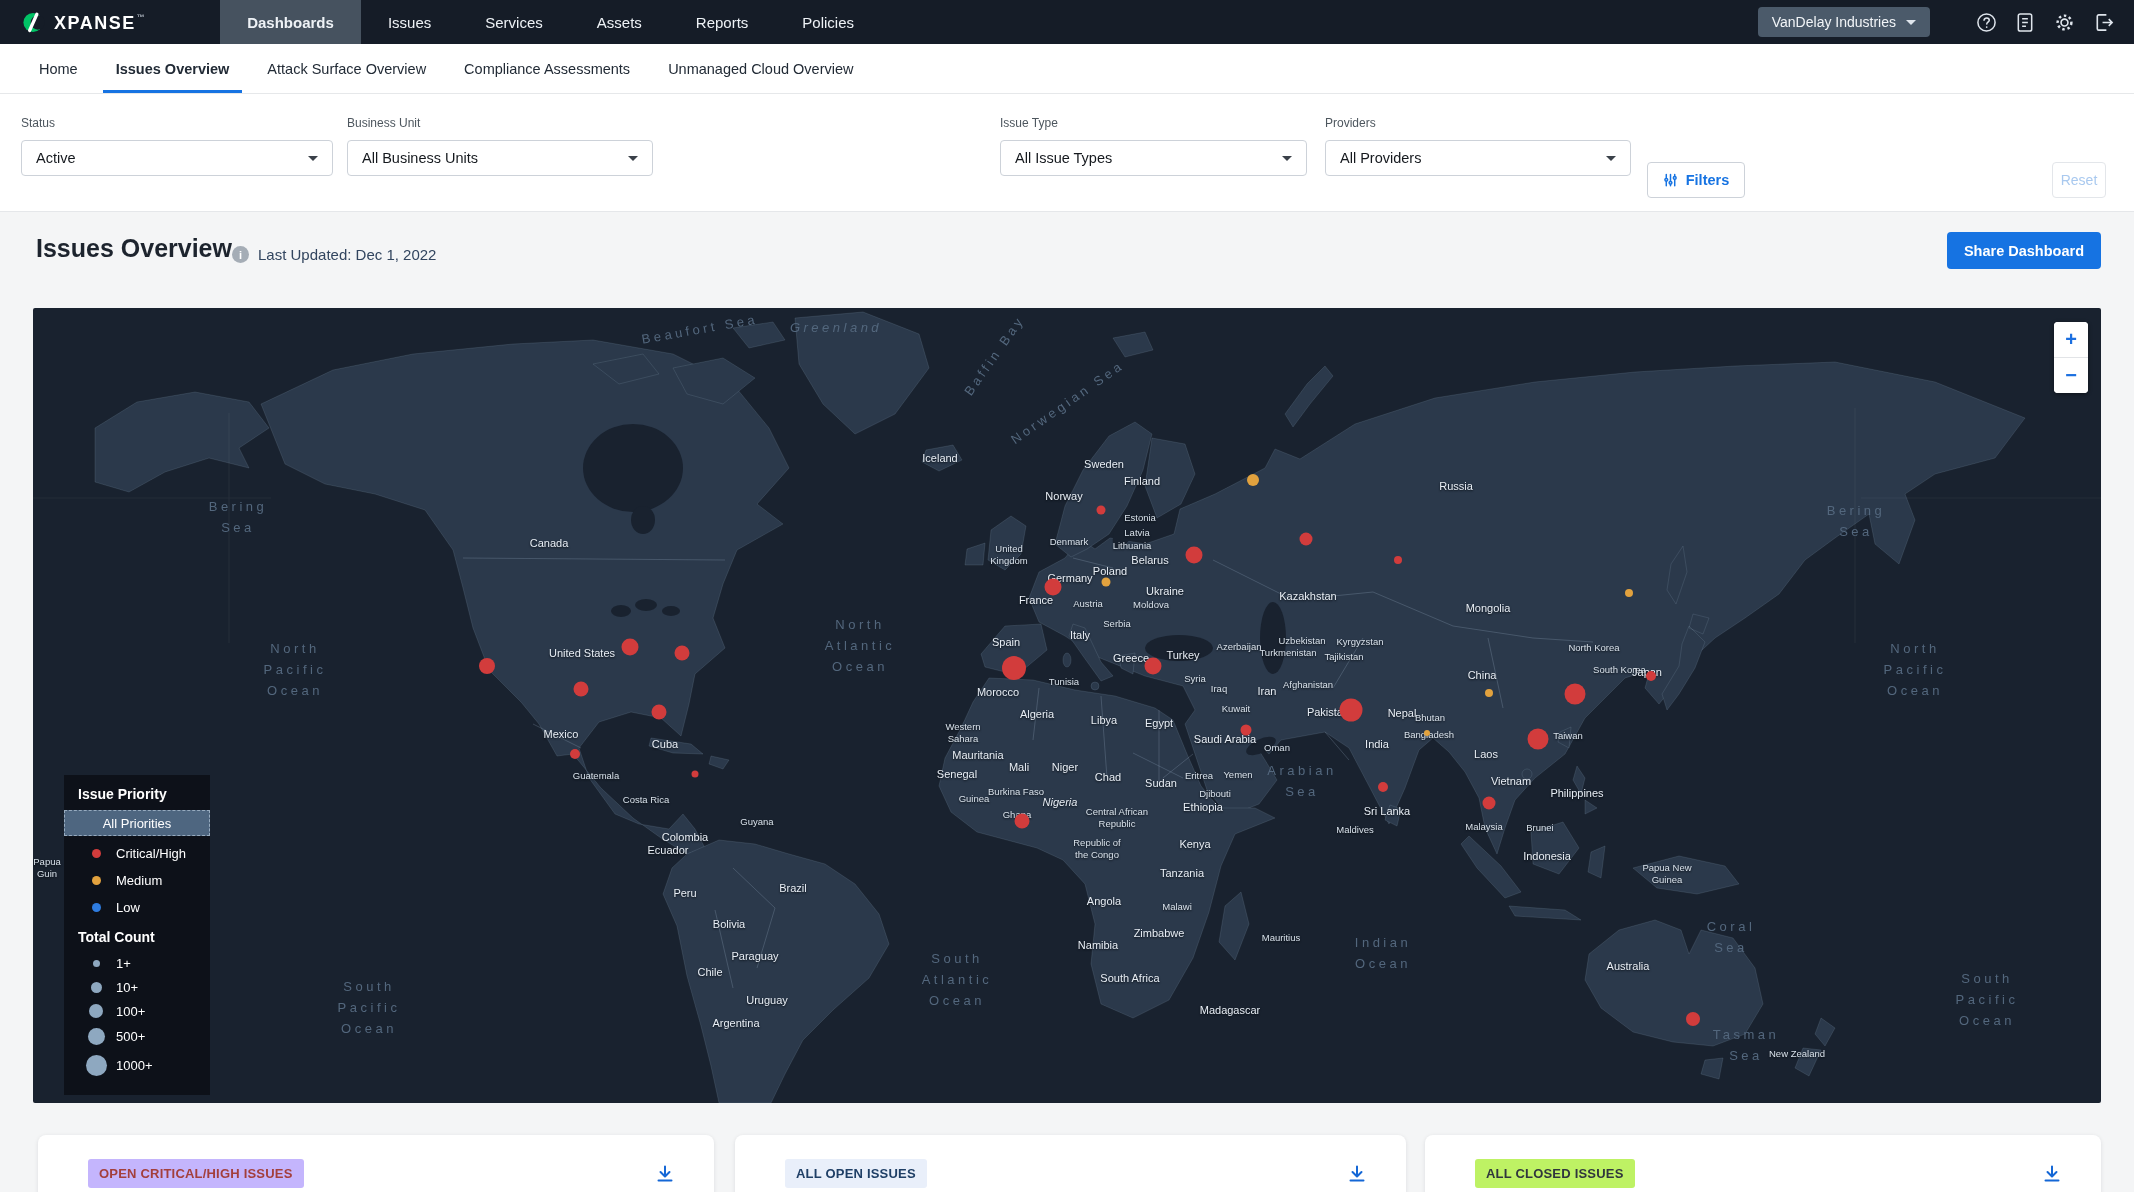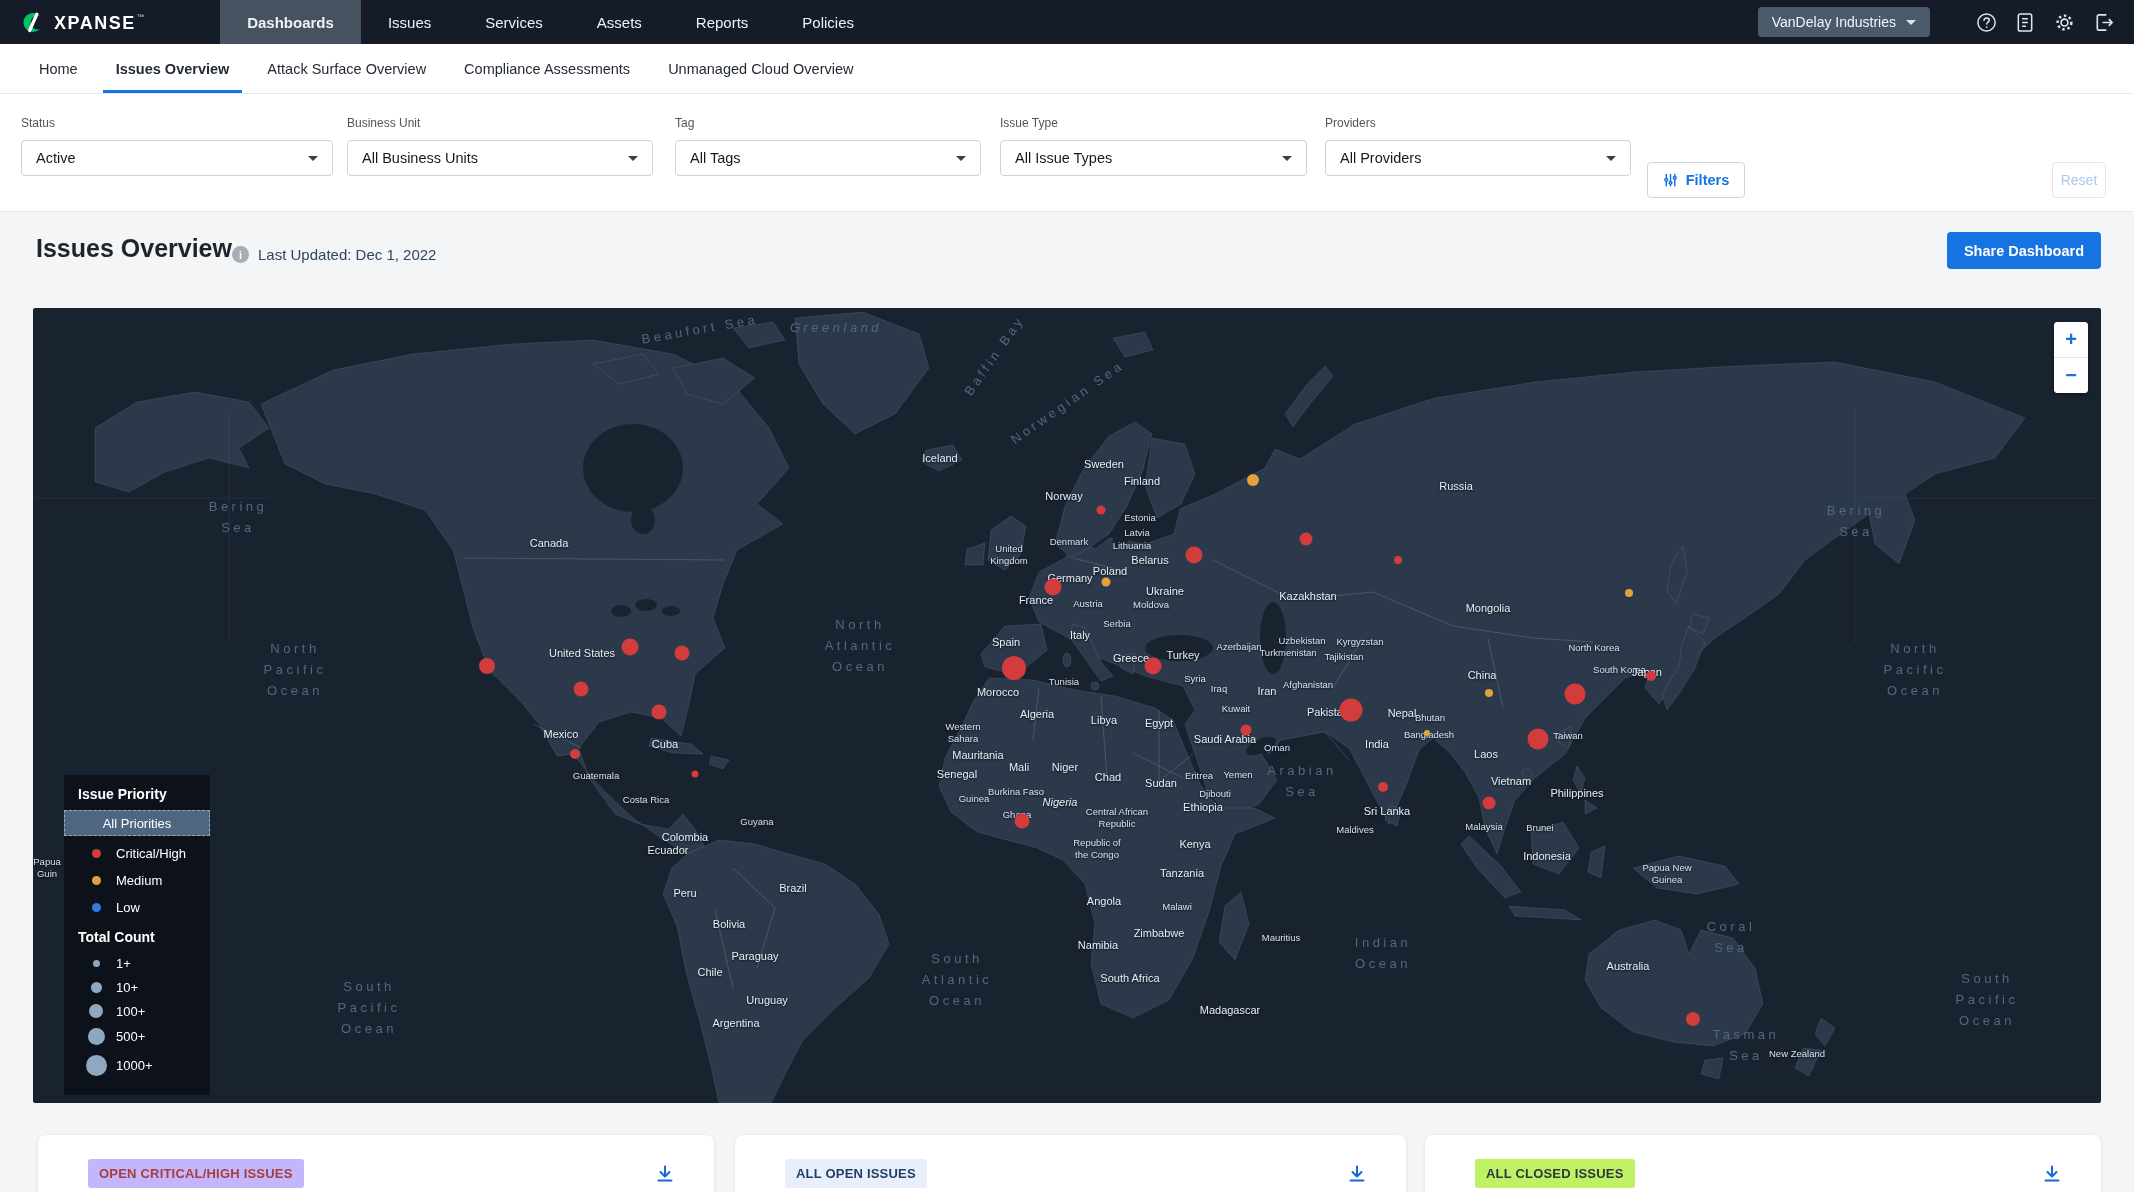--- a/index.html
+++ b/index.html
@@ -159,27 +159,20 @@
           <div class="filter-label">Status</div>
           <div class="filter-select">
             <span class="val">Active</span>
             <span class="caret"></span>
           </div>
         </div>
         <div class="filter-group" style="left: 347px; top: 22px; width: 306px;">
           <div class="filter-label">Business Unit</div>
           <div class="filter-select">
             <span class="val">All Business Units</span>
-            <span class="caret"></span>
-          </div>
-        </div>
-        <div class="filter-group" style="left: 675px; top: 22px; width: 306px;">
-          <div class="filter-label">Tag</div>
-          <div class="filter-select">
-            <span class="val">All Tags</span>
             <span class="caret"></span>
           </div>
         </div>
         <div class="filter-group" style="left: 1000px; top: 22px; width: 307px;">
           <div class="filter-label">Issue Type</div>
           <div class="filter-select">
             <span class="val">All Issue Types</span>
             <span class="caret"></span>
           </div>
         </div>

